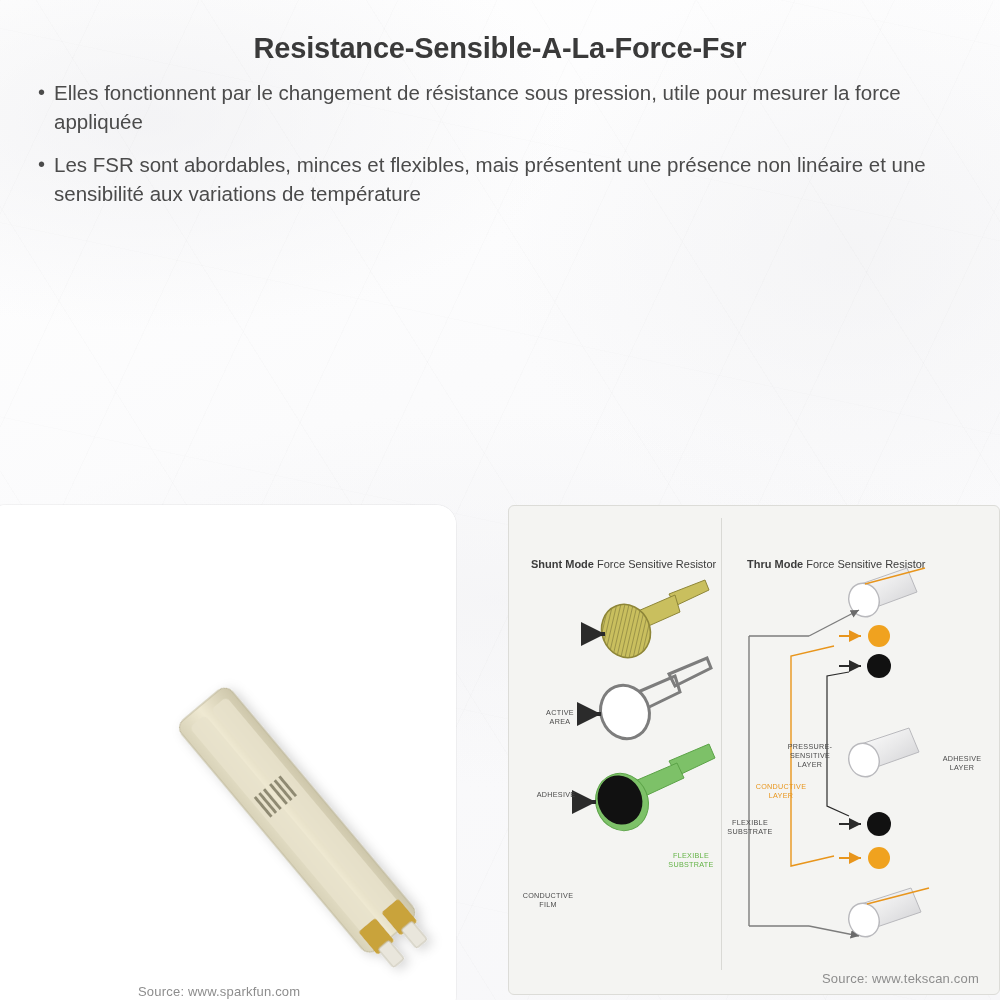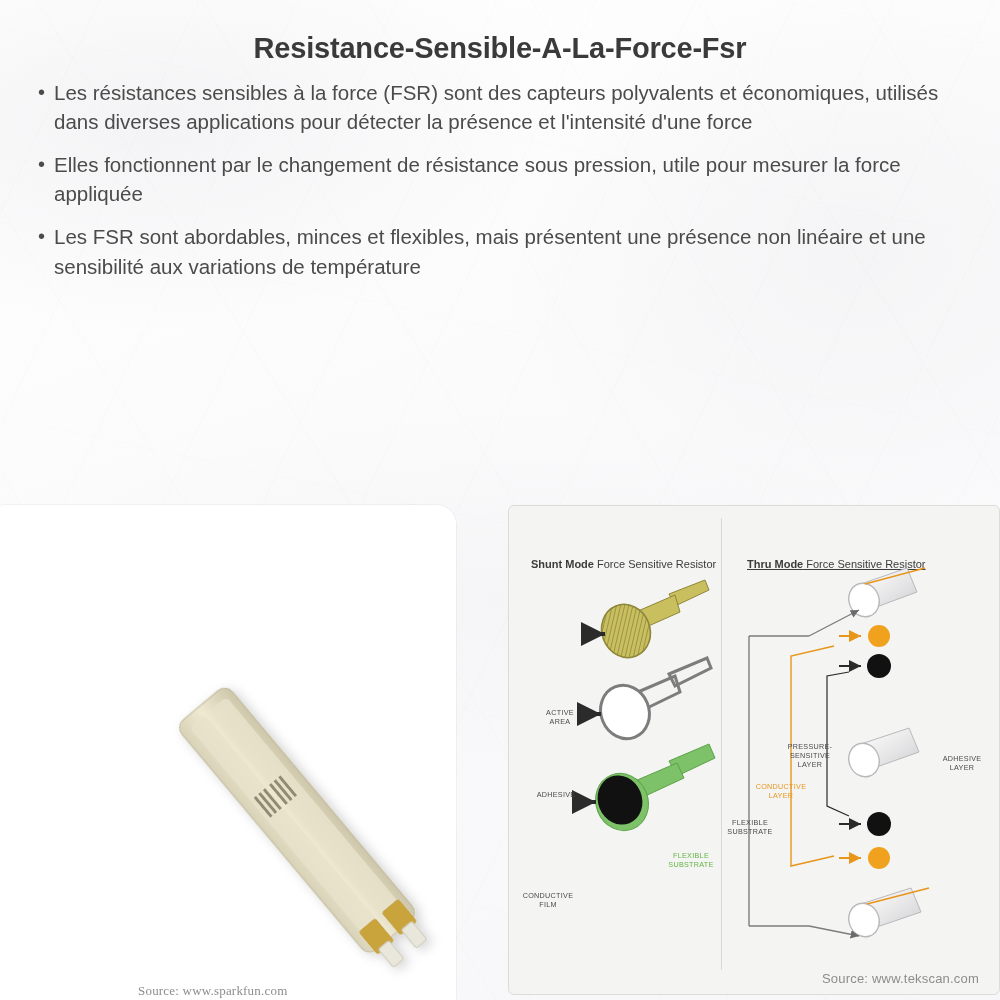--- a/index.html
+++ b/index.html
@@ -84,21 +84,21 @@
     overflow: hidden;
   }
   .photo-inner { position: absolute; inset: 0; }
 
   .src-label {
     position: absolute;
     font-size: 13px;
     color: #8d8d8d;
     letter-spacing: 0.2px;
   }
-  .src-photo { left: 152px; bottom: 16px; font-family: Liberation Serif, serif; }
+  .src-photo { left: 152px; bottom: 16px; }
 
   .diagram-card {
     position: absolute;
     left: 508px;
     top: 505px;
     width: 492px;
     height: 490px;
     background: #f4f4f2;
     border: 1px solid #dcdcd8;
     border-radius: 6px;
@@ -133,21 +133,20 @@
 </style>
 </head>
 <body>
 
 <div class="page">
   <div class="texture"></div>
 
   <h1 class="title">Resistance-Sensible-A-La-Force-Fsr</h1>
 
   <ul class="bullets">
-    <li>Les résistances sensibles à la force (FSR) sont des capteurs polyvalents et économiques, utilisés dans diverses applications pour détecter la présence et l'intensité d'une force</li>
     <li>Elles fonctionnent par le changement de résistance sous pression, utile pour mesurer la force appliquée</li>
     <li>Les FSR sont abordables, minces et flexibles, mais présentent une présence non linéaire et une sensibilité aux variations de température</li>
   </ul>
 
   <div class="photo-card">
     <div class="photo-inner">
       <svg width="470" height="510" viewBox="0 0 470 510">
         <defs>
           <linearGradient id="tailGrad" x1="0" y1="0" x2="1" y2="0">
             <stop offset="0%" stop-color="#d8d2b8"></stop>
@@ -212,21 +211,21 @@
     <div class="src-label src-photo">Source: www.sparkfun.com</div>
   </div>
 
   <div class="diagram-card">
     <div class="diagram-divider"></div>
 
     <div class="dg-title" style="left:22px; top:52px;">
       <b>Shunt Mode</b><span> Force Sensitive Resistor</span>
     </div>
 
-    <div class="dg-title" style="left:238px; top:52px;text-decoration:underline;">
+    <div class="dg-title" style="left:238px; top:52px;">
       <b>Thru Mode</b><span> Force Sensitive Resistor</span>
     </div>
 
     <svg width="492" height="490" viewBox="0 0 492 490" style="position:absolute;left:0;top:0;">
       <defs>
         <marker id="arw" markerWidth="7" markerHeight="7" refX="6" refY="3" orient="auto">
           <path d="M0 0 L6 3 L0 6 z" fill="#2b2b2b"></path>
         </marker>
         <marker id="arwo" markerWidth="7" markerHeight="7" refX="6" refY="3" orient="auto">
           <path d="M0 0 L6 3 L0 6 z" fill="#e8951c"></path>

